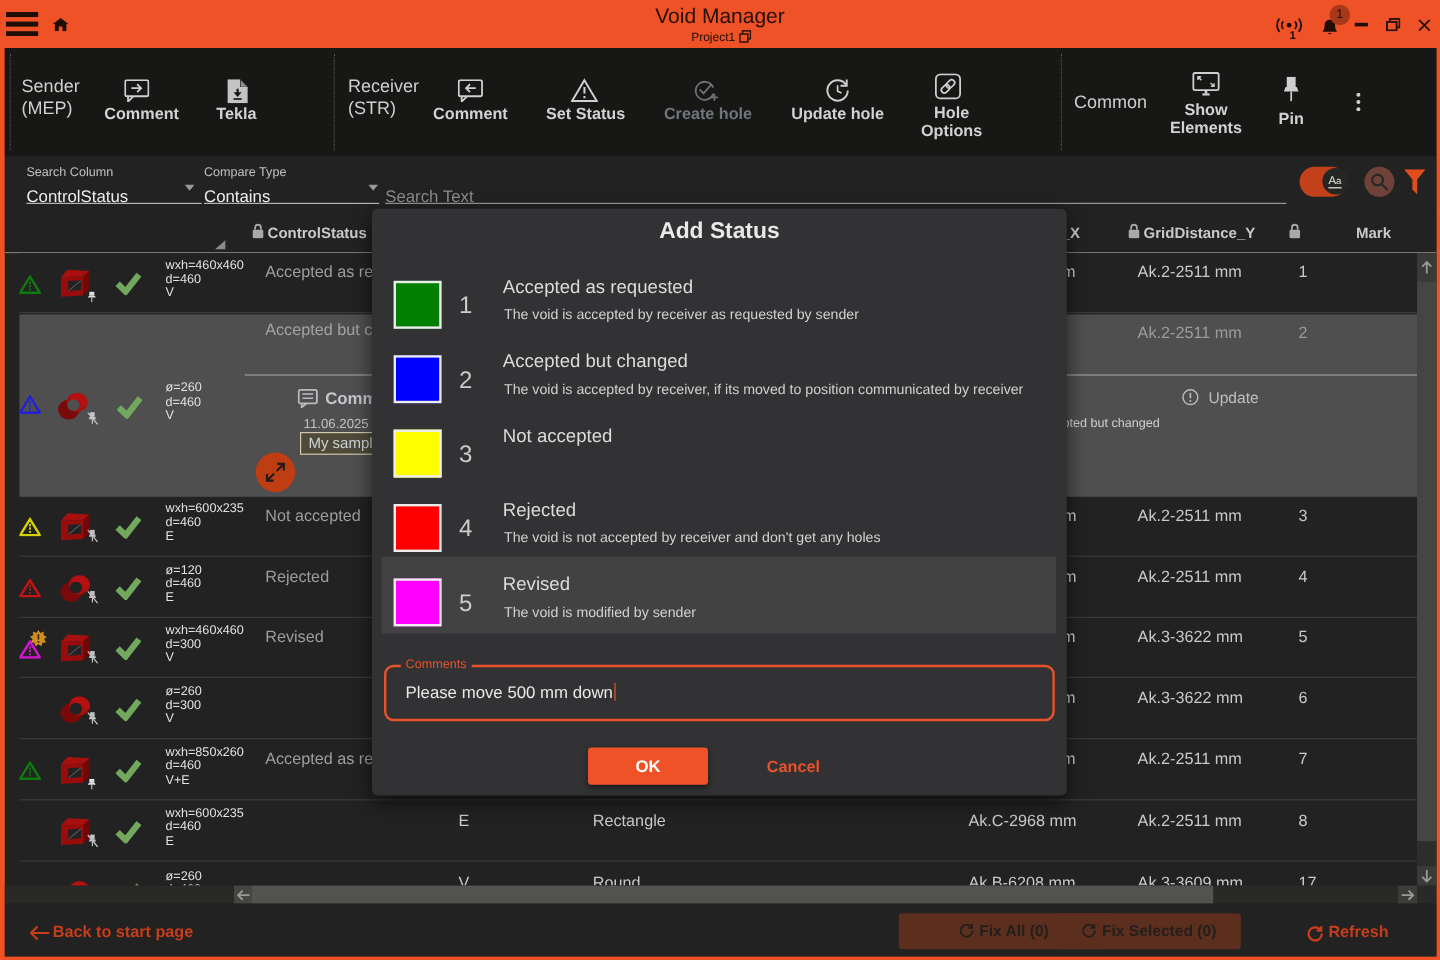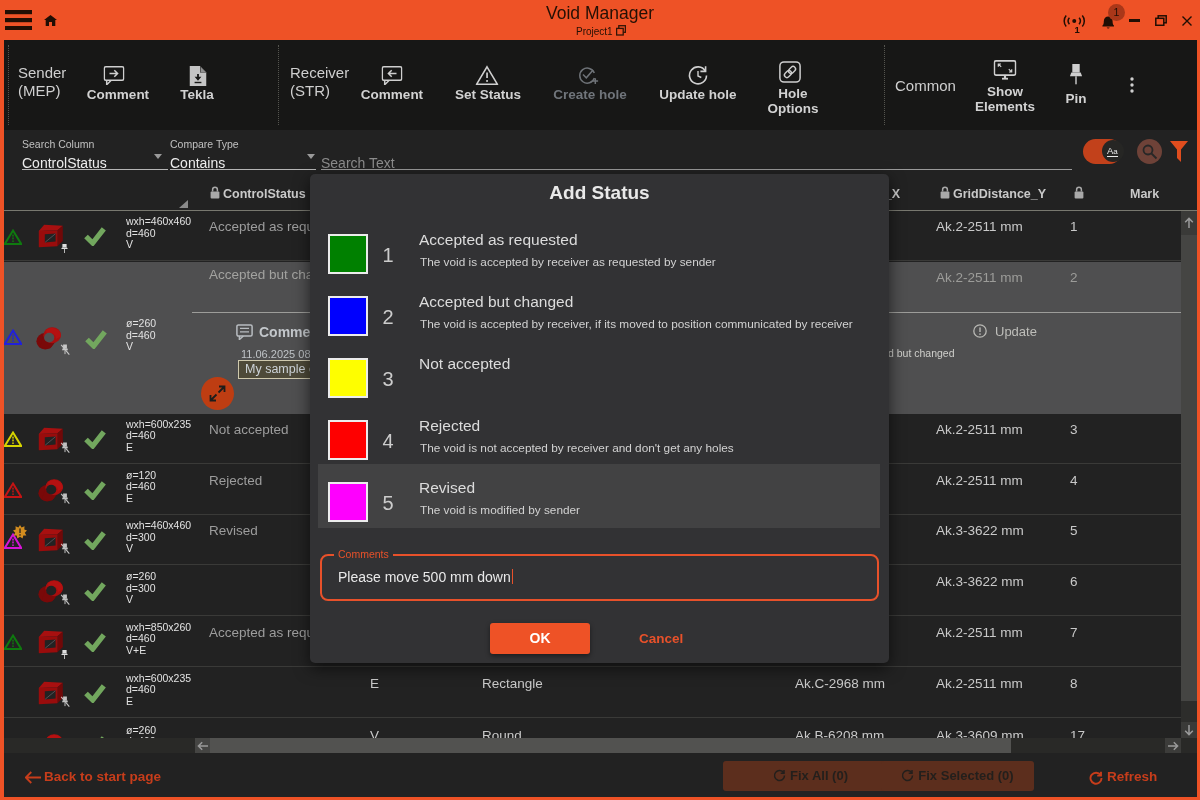--- a/index.html
+++ b/index.html
@@ -21,21 +21,21 @@
   #searchrow{left:4px;top:130px;width:1193px;height:46px;background:#222222;}
   .sr-label{position:absolute;font-size:10.5px;color:#c0c0c0;}
   .sr-value{position:absolute;font-size:14px;color:#ededed;}
   .sr-underline{position:absolute;height:1px;background:#b5b5b5;}
   .dd-arrow{position:absolute;width:0;height:0;border-left:4.5px solid transparent;border-right:4.5px solid transparent;border-top:5.5px solid #9a9a9a;}
   
   #thead{left:4px;top:176px;width:1193px;height:34px;background:#222222;border-bottom:1px solid #78786f;}
   .th{position:absolute;font-size:12.5px;font-weight:bold;color:#c9c9c9;top:11px;white-space:nowrap;}
   .lock{position:absolute;top:10px;}
   
-  #tbody{left:4px;top:211px;width:1177px;height:527px;background:#222222;overflow:hidden;}
+  #tbody{left:16px;top:211px;width:1177px;height:527px;background:#222222;overflow:hidden;}
   .row{position:absolute;left:0;width:1177px;border-bottom:1px solid #3a3a38;}
   .dims{position:absolute;left:122px;top:5px;font-size:10.5px;line-height:11.5px;color:#e2e2e2;white-space:pre;}
   .status{position:absolute;left:205px;top:8px;font-size:13.5px;color:#9d9d9d;white-space:nowrap;}
   .cellve{position:absolute;left:366px;top:8px;font-size:13.5px;color:#c9c9c9;}
   .cellshape{position:absolute;left:478px;top:8px;font-size:13.5px;color:#c9c9c9;}
   .cellgx{position:absolute;left:791px;top:8px;font-size:13.5px;color:#c9c9c9;white-space:nowrap;}
   .cellgy{position:absolute;left:932px;top:8px;font-size:13.5px;color:#c9c9c9;white-space:nowrap;}
   .cellmark{position:absolute;left:1066px;top:8px;font-size:13.5px;color:#c9c9c9;}
   .rowicon{position:absolute;}
   
@@ -545,21 +545,21 @@
   <svg class="abs" style="left:1163px;top:3px" width="12" height="10" viewBox="0 0 12 10">
       <path d="M1 5 L10 5 M6.8 1.2 L10.6 5 L6.8 8.8" fill="none" stroke="#9a9a9a" stroke-width="1.5"></path>
     </svg>
 </div>
 
 <div class="abs" id="botbar">
   <svg class="abs" style="left:21px;top:18px" width="17" height="13" viewBox="0 0 17 13">
     <path d="M0.8 6.5 L16 6.5 M6.3 1 L0.8 6.5 L6.3 12" fill="none" stroke="#c73d1b" stroke-width="1.8"></path>
   </svg>
   <div class="abs" style="left:40px;top:16px;font-size:13.5px;font-weight:bold;color:#c73d1b;">Back to start page</div>
-  <div class="fixbtn" style="left:719px;width:175px;">
+  <div class="fixbtn" style="left:745px;width:175px;">
     <svg style="vertical-align:-2px;margin-right:4px" width="13" height="13" viewBox="0 0 13 13">
       <path d="M10.8 4 A 5 5 0 1 0 11.5 6.5" fill="none" stroke="#231f1c" stroke-width="1.5"></path>
       <path d="M11 1 L11 4.3 L7.7 4.3" fill="none" stroke="#231f1c" stroke-width="1.5"></path>
     </svg><span style="line-height:30px">Fix All (0)</span>
   </div>
   <div class="fixbtn" style="left:877px;width:153px;">
     <svg style="vertical-align:-2px;margin-right:4px" width="13" height="13" viewBox="0 0 13 13">
       <path d="M10.8 4 A 5 5 0 1 0 11.5 6.5" fill="none" stroke="#231f1c" stroke-width="1.5"></path>
       <path d="M11 1 L11 4.3 L7.7 4.3" fill="none" stroke="#231f1c" stroke-width="1.5"></path>
     </svg><span style="line-height:30px">Fix Selected (0)</span>

